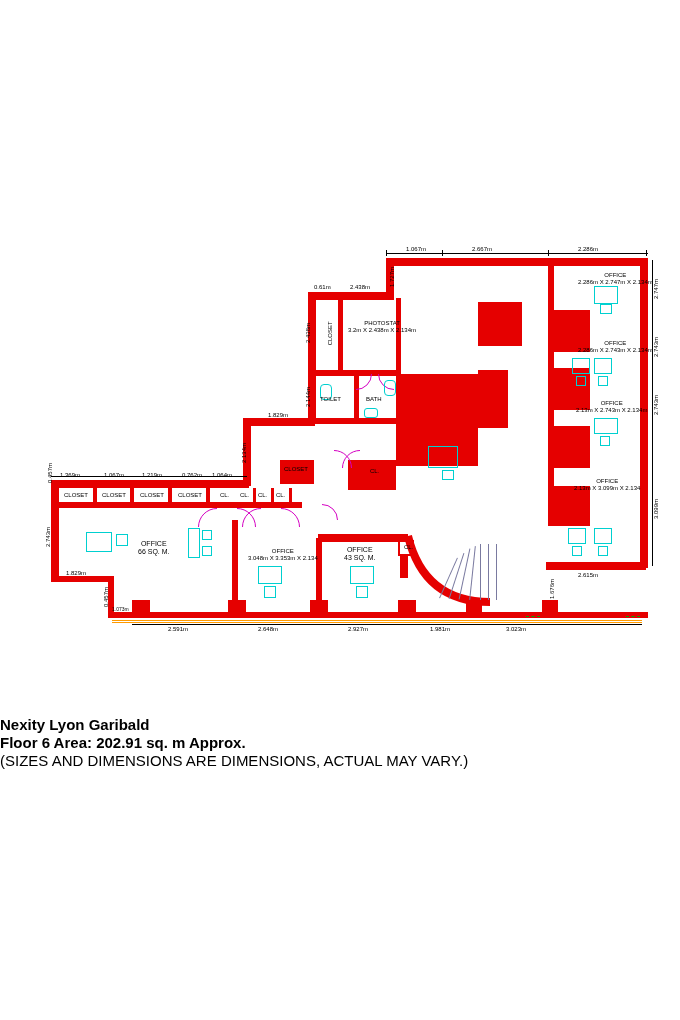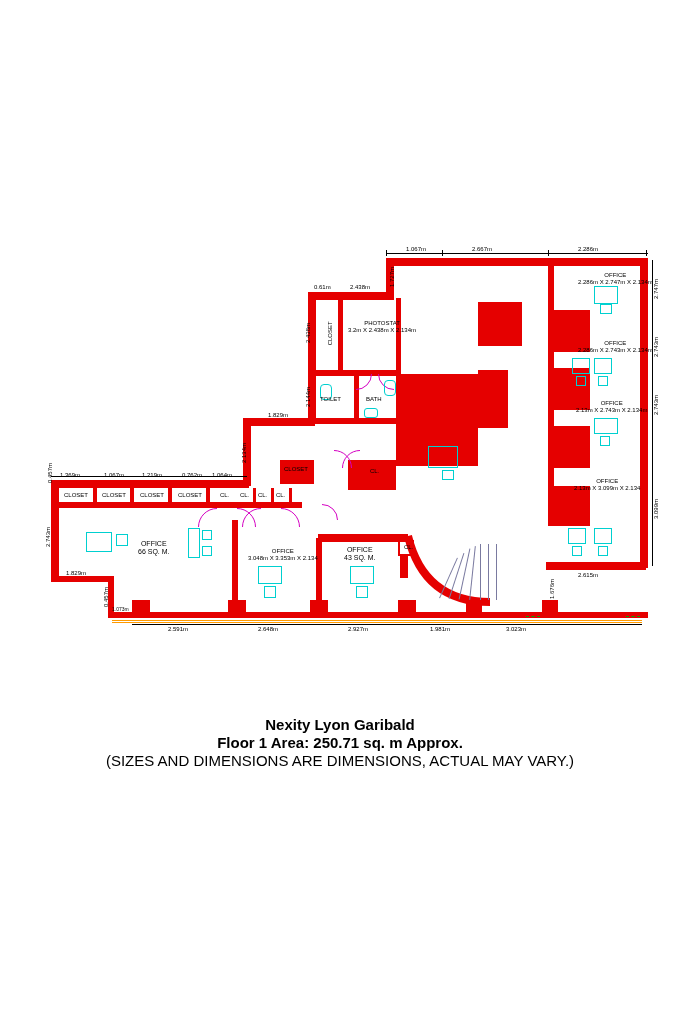--- a/index.html
+++ b/index.html
@@ -8,21 +8,21 @@
 .wall{position:absolute;background:#e50000}
 .furn{position:absolute;border:1px solid #00d0d0}
 .txt{position:absolute;font-size:6px;color:#000;white-space:nowrap;line-height:1.1}
 .txt7{font-size:7px}
 .swing{position:absolute;border:1.2px solid #d400c2;border-radius:50%;background:transparent}
 .dim{position:absolute;font-size:6px;color:#000;white-space:nowrap}
 .dimv{position:absolute;font-size:6px;color:#000;white-space:nowrap;transform-origin:center;transform:rotate(-90deg)}
 .tick{position:absolute;background:#000}
 .stair{position:absolute}
 .stair div{position:absolute;background:#7a7aa0;width:1px}
-.title{position:absolute;left:0;width:680px;text-align:center;font-weight:bold;color:#000}
+.title{position:absolute;left:0;width:680px;font-weight:bold;color:#000}
 .green{position:absolute;border-top:1px dashed #0a0}
 .or{position:absolute;background:#ff9a00;height:1px}
 .cy{position:absolute;border:1px solid #00d0d0;background:transparent}
 </style>
 </head>
 <body>
 
 <div class="page">
 <div class="plan">
 
@@ -222,16 +222,16 @@
 <div class="dimv" style="left:598px;top:94px">2.743m</div>
 <div class="dimv" style="left:598px;top:152px">2.743m</div>
 <div class="dimv" style="left:598px;top:256px">3.099m</div>
 <div class="dim" style="left:530px;top:322px">2.615m</div>
 <div class="dimv" style="left:494px;top:336px">1.676m</div>
 <div class="tick" style="left:604px;top:10px;width:1px;height:306px"></div>
 
 </div>
 
 <div class="title" style="top:716px;font-size:15px">Nexity Lyon Garibald</div>
-<div class="title" style="top:734px;font-size:15px">Floor 1 Area: 250.71 sq. m Approx.</div>
+<div class="title" style="top:734px;font-size:15px">Floor 6 Area: 202.91 sq. m Approx.</div>
 <div class="title" style="top:752px;font-size:15px;font-weight:normal">(SIZES AND DIMENSIONS ARE DIMENSIONS, ACTUAL MAY VARY.)</div>
 
 </div>
 
 </body></html>

